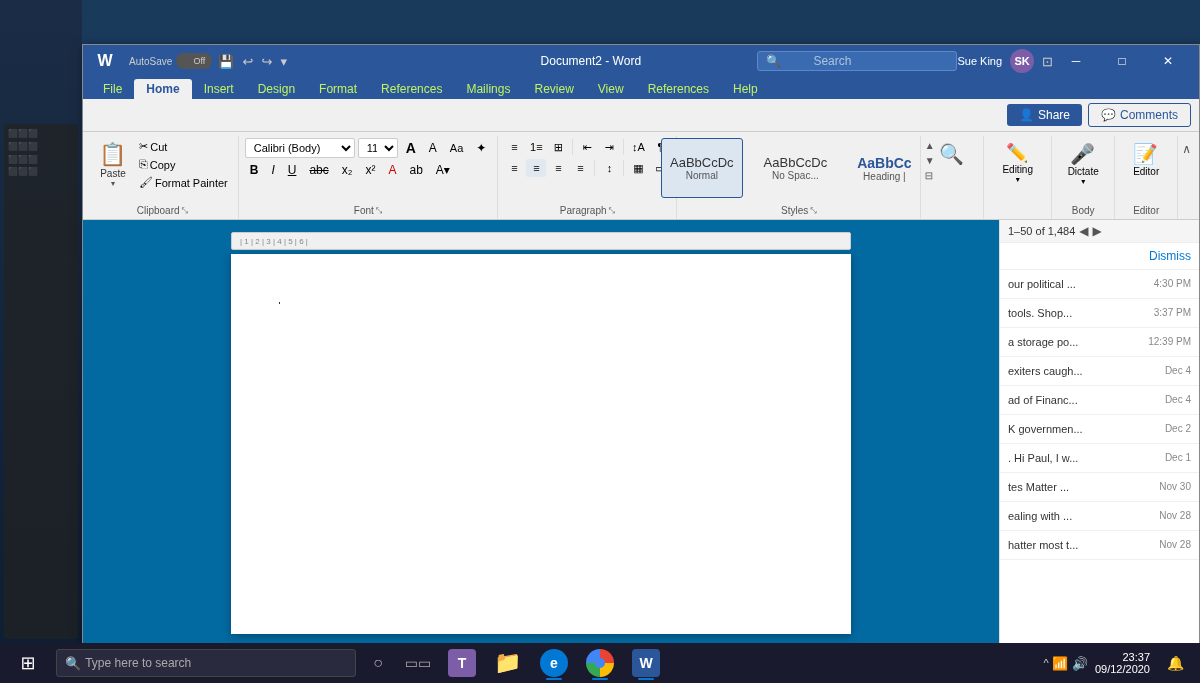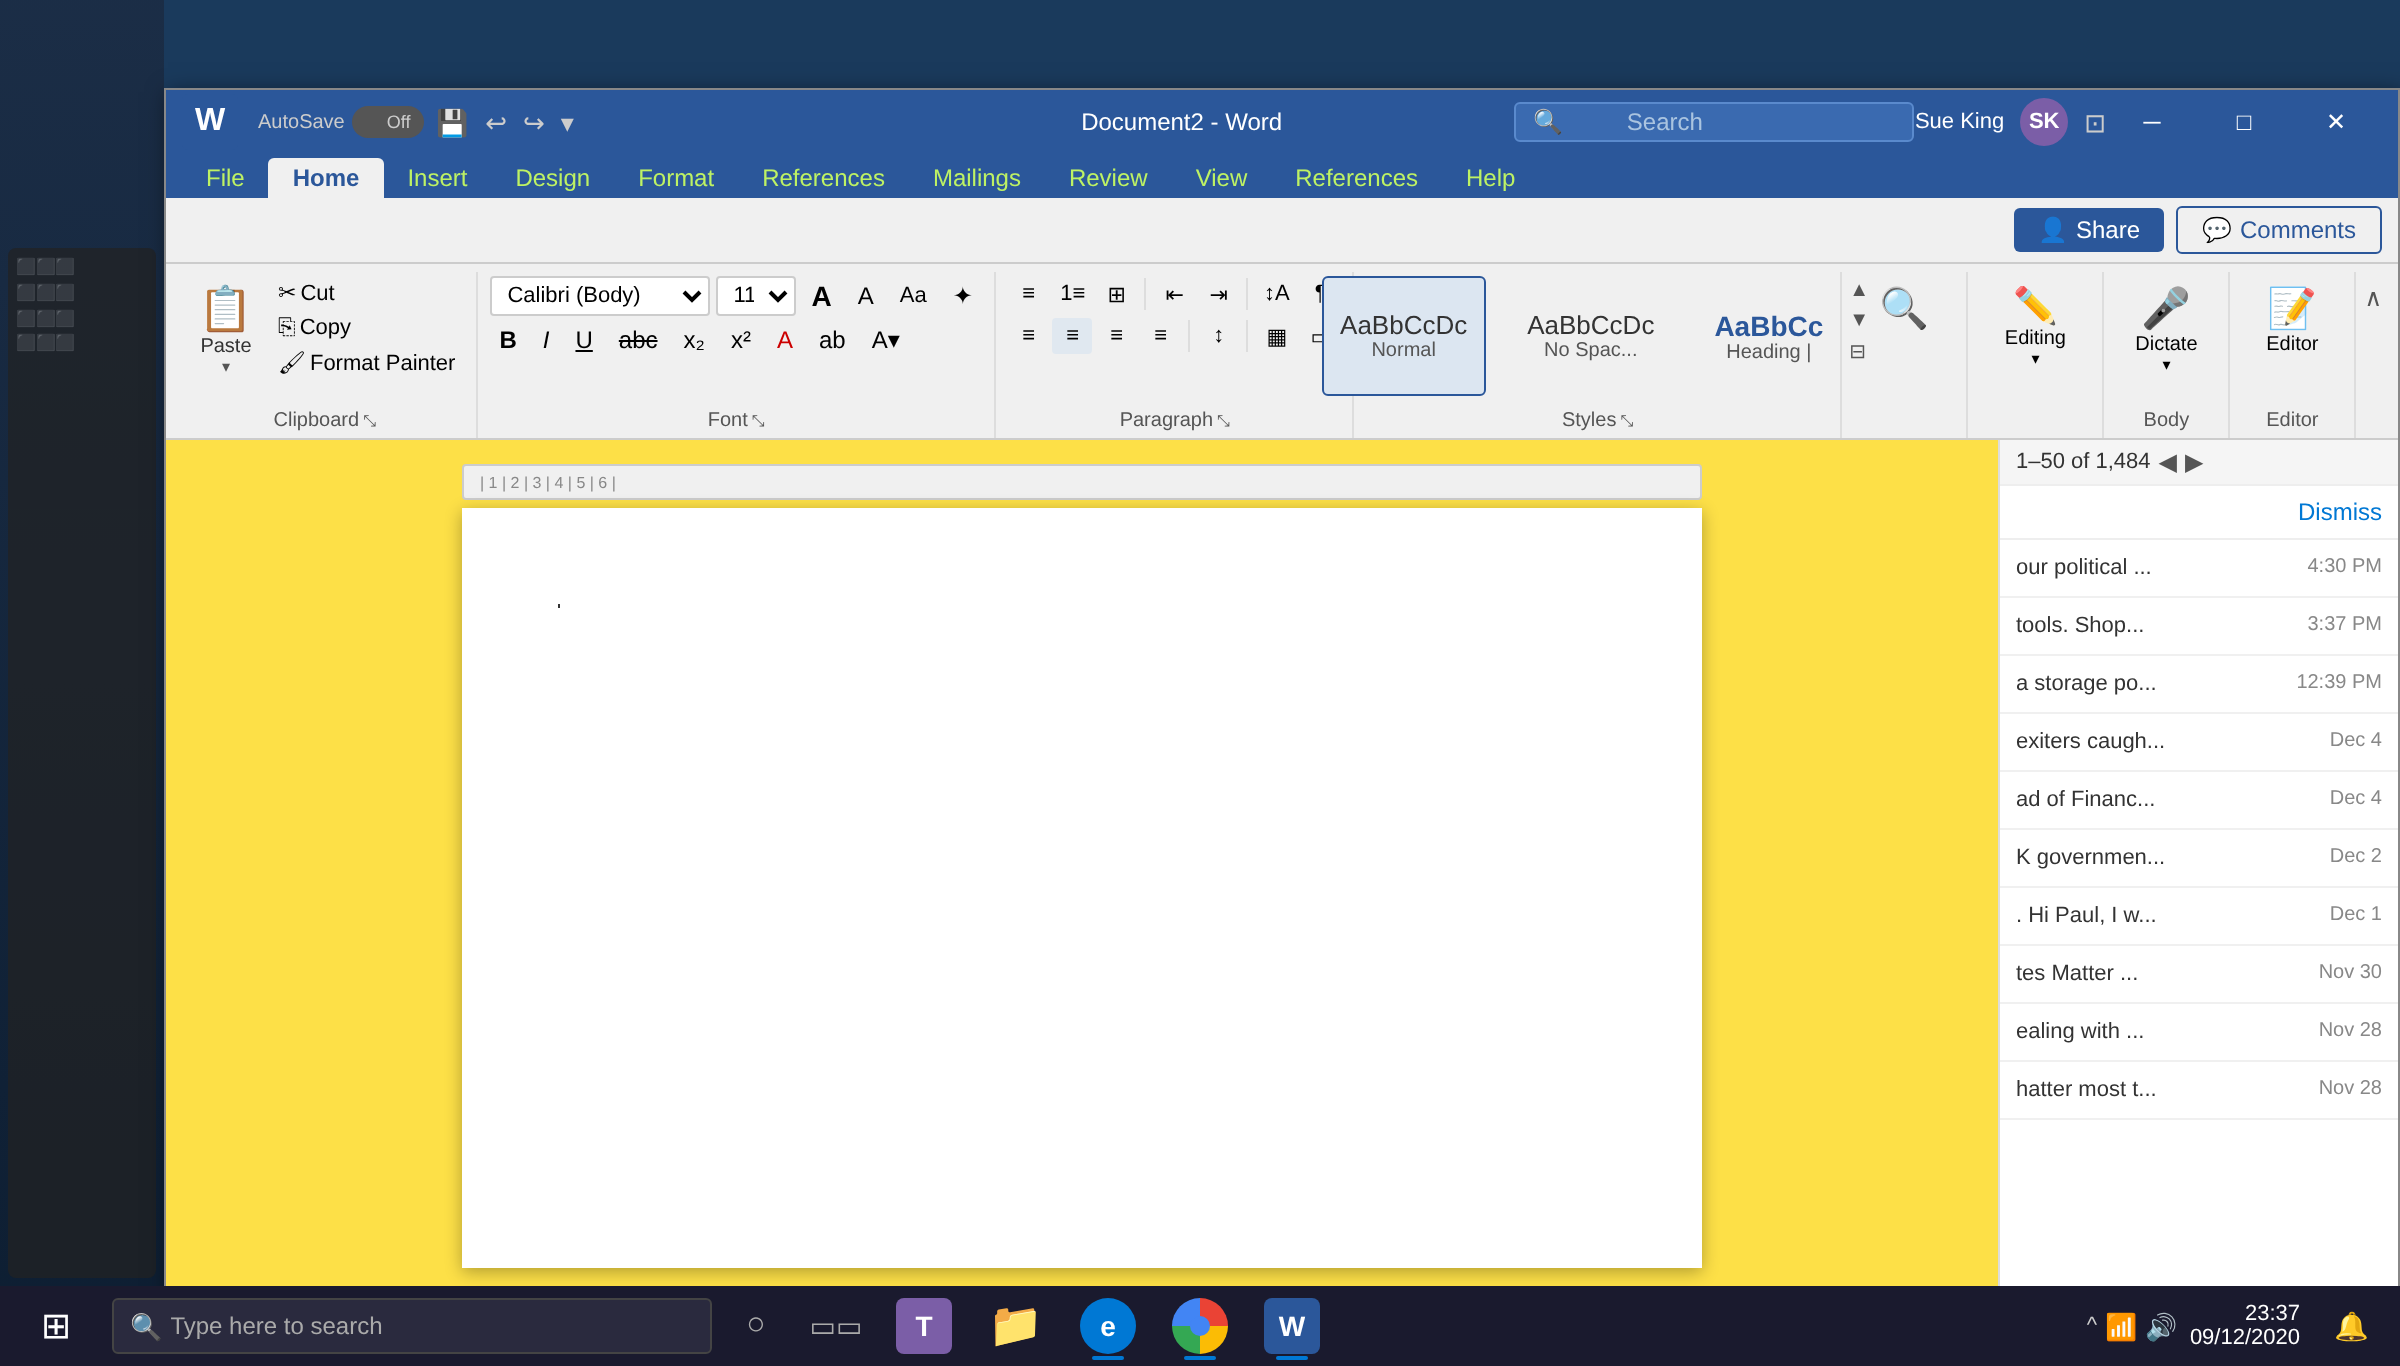--- a/index.html
+++ b/index.html
@@ -382,21 +382,21 @@
       </div>
     </div>
 
     <div style="margin-left:auto;display:flex;align-items:flex-start;padding-top:4px;">
       <div style="cursor:pointer;font-size:12px;color:#555;padding:2px 4px;">∧</div>
     </div>
   </div>
 
   <div class="main-content" style="flex:1;overflow:hidden;display:flex;">
 
-    <div class="doc-area" style="flex:1;background:#fde047;overflow:auto;display:flex;flex-direction:column;align-items:center;padding:12px;position:relative;">
+    <div class="doc-area" style="flex:1;background:#0369a1;overflow:auto;display:flex;flex-direction:column;align-items:center;padding:12px;position:relative;">
 
       <div class="ruler-h" style="width:620px;height:18px;background:#f0f0f0;border:1px solid #ccc;margin-bottom:4px;display:flex;align-items:center;padding:0 8px;">
         <span style="font-size:8px;color:#888;">|  1  |  2  |  3  |  4  |  5  |  6  |</span>
       </div>
 
       <div class="page" style="width:620px;min-height:380px;background:white;box-shadow:0 2px 8px rgba(0,0,0,0.3);padding:48px;position:relative;">
 
         <div style="height:2px;width:2px;border-left:1px solid #333;"></div>
       </div>
     </div>

